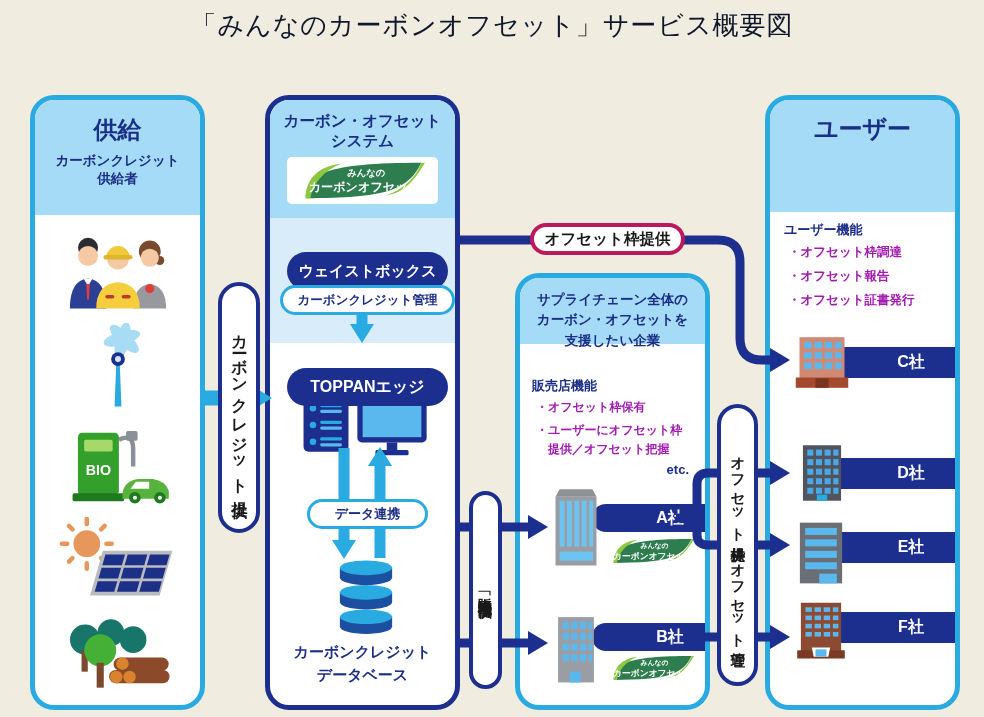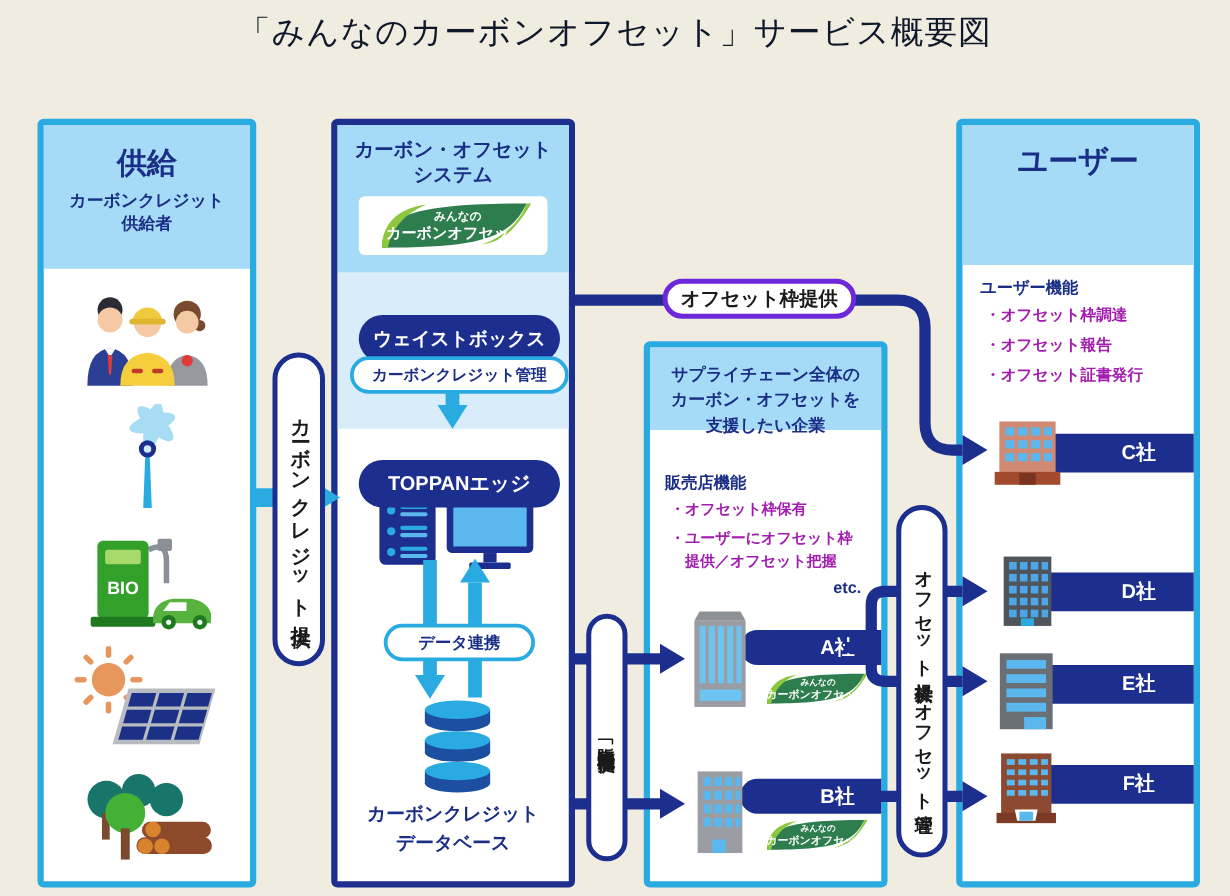--- a/index.html
+++ b/index.html
@@ -10,21 +10,21 @@
   .stage{
     position:relative;width:984px;height:717px;background:#f0ecdf;
     overflow:hidden;
   }
   .preline{white-space:pre-line;}
   .page-title{
     position:absolute;left:0;top:8px;width:984px;text-align:center;
     font-size:26px;font-weight:normal;color:#0f172a;letter-spacing:1px;
   }
   
-  .panel{position:absolute;border-radius:5px;background:#fff;box-sizing:border-box;}
+  .panel{position:absolute;border-radius:24px;background:#fff;box-sizing:border-box;}
   .panel.cyan{border:5px solid #29abe2;}
   .panel.navy{border:5px solid #1c2f8e;}
   .panel-header{
     position:absolute;left:0;top:0;width:100%;background:#a5dbf7;
     text-align:center;box-sizing:border-box;
   }
   .panel-title{font-weight:bold;color:#1b2e85;}
   .panel-sub{font-weight:bold;color:#1b2e85;line-height:1.35;}
   
   .supply-panel{left:30px;top:95px;width:175px;height:615px;overflow:hidden;}
@@ -75,21 +75,21 @@
   .user-panel .panel-header{height:112px;padding-top:13px;}
   .user-panel .panel-title{font-size:24px;}
   .user-panel .panel-sub{font-size:13px;margin-top:5px;}
   
   .vpill{
     position:absolute;background:#fff;border:4px solid #1c2f8e;border-radius:22px;
     display:flex;align-items:center;justify-content:center;z-index:6;box-sizing:border-box;
     writing-mode:vertical-rl;font-weight:bold;color:#1a1a1a;letter-spacing:2px;
   }
   .hpill{
-    position:absolute;background:#fff;border:4px solid #6d28d9;border-radius:18px;
+    position:absolute;background:#fff;border:4px solid #be185d;border-radius:18px;
     display:flex;align-items:center;justify-content:center;z-index:6;box-sizing:border-box;
     font-weight:bold;color:#1a1a1a;
   }
   .overlay{position:absolute;left:0;top:0;width:984px;height:717px;z-index:5;pointer-events:none;}
   .z6{z-index:6;margin-top:20px;}
 </style>
 </head>
 <body>
 
 <div class="stage">

